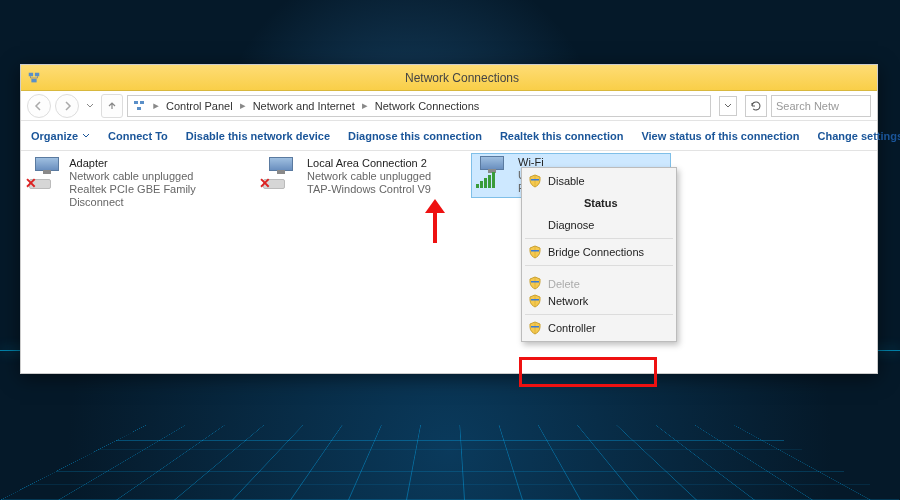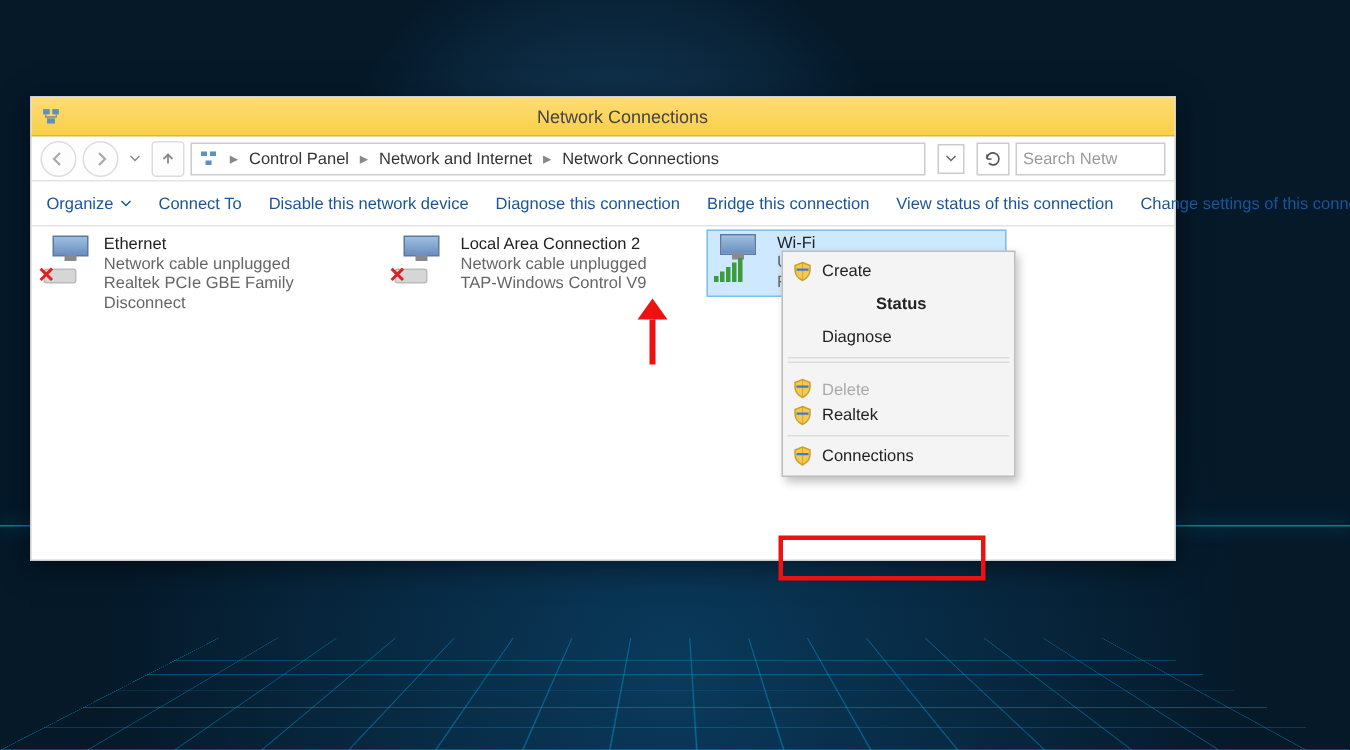--- a/index.html
+++ b/index.html
@@ -15,21 +15,21 @@
       transform-origin: center bottom;
       overflow: hidden;
     }
     .grid-floor::before {
       content:""; position:absolute; inset:0;
       background-image:
         repeating-linear-gradient(to right, rgba(0,180,255,.4) 0 1px, transparent 1px 58px);
     }
     .grid-horizon { position:absolute; left:0; right:0; top:70%; height:1px; background:rgba(0,200,255,.6); box-shadow:0 0 12px rgba(0,200,255,.8);}
     .window {
-      position: absolute; top: 64px; left: 20px; width: 764px; height: 310px;
+      position: absolute; top: 64px; left: 20px; width: 858px; height: 310px;
       background: #fff; border: 1px solid #ccc; box-shadow: 0 4px 18px rgba(0,0,0,.5);
       font-size: 11px; color: #222;
     }
     .titlebar {
       height: 26px; background: linear-gradient(#fedc75,#f9cf48); display:flex; align-items:center;
       font-size: 12px; color:#444; border-bottom:1px solid #d8b83e;
     }
     .titlebar .icon { width:14px; height:14px; margin: 0 6px; }
     .titlebar .title { flex:1; text-align:center; }
     .navbar {
@@ -45,21 +45,21 @@
     }
     .crumb { color:#333; }
     .crumb-sep { color:#888; width:8px; text-align:center;}
     .addr-dd { width:18px; height:20px; border:1px solid #ccc; display:flex;align-items:center;justify-content:center;color:#666;margin-left:4px;}
     .refresh { width:22px; height:22px; border:1px solid #ccc; display:flex; align-items:center; justify-content:center; margin-left:4px; color:#555;}
     .search { width:100px; height:22px; border:1px solid #ccc; margin-left:0; padding:0 4px; display:flex; align-items:center; color:#999; overflow:hidden;}
     .toolbar {
       height: 30px; border-bottom:1px solid #e3e3e3; display:flex; align-items:center; padding: 0 10px; gap: 18px;
       color:#1a5599;
     }
-    .toolbar .item { display:flex; align-items:center; gap:4px; white-space:nowrap; }
+    .toolbar .item { display:flex; align-items:center; gap:4px; white-space:nowrap;font-weight:bold; }
     .content { position:relative; padding: 8px 6px; height: calc(100% - 86px); }
     .adapter { position:absolute; width:210px; display:flex; gap:6px; padding:2px; }
     .adapter.sel { background:#cde8ff; border:1px solid #7fbfe8; }
     .adapter-icon { width:38px; height:32px; position:relative; }
     .monitor { position:absolute; top:0; left:6px; width:24px; height:14px; background:linear-gradient(#9fbfe0,#6a8fbf); border:1px solid #5a7aa0;}
     .monitor::after{content:"";position:absolute;bottom:-4px;left:7px;width:8px;height:4px;background:#8a8a8a;}
     .cable { position:absolute; bottom:0; left:0; width:22px; height:10px; background:#d6d6d6; border-radius:2px; border:1px solid #bbb;}
     .redx { position:absolute; bottom:-2px; left:-4px; color:#d22; font-weight:bold; font-size:14px;}
     .wifi-bars { position:absolute; bottom:0; left:2px; display:flex; align-items:flex-end; gap:1px;}
     .wifi-bars span { width:3px; background:#3a9c3a; }
@@ -163,39 +163,39 @@
     <div class="item">
         <span>Connect To</span>
       </div>
     <div class="item">
         <span>Disable this network device</span>
       </div>
     <div class="item">
         <span>Diagnose this connection</span>
       </div>
     <div class="item">
-        <span>Bridge this connection</span>
+        <span>Realtek this connection</span>
       </div>
     <div class="item">
         <span>View status of this connection</span>
       </div>
     <div class="item">
         <span>Change settings of this connection</span>
       </div>
   </div>
 
   <div class="content">
     <div class="adapter" style="top:4px; left:6px">
       <div class="adapter-icon">
         <div class="monitor"></div>
           <div class="cable"></div>
           <div class="redx">✕</div>
       </div>
       <div class="adapter-text">
-        <div>Ethernet</div>
+        <div>Adapter</div>
         <div>Network cable unplugged</div>
         <div>Realtek PCIe GBE Family Disconnect</div>
       </div>
     </div>
 
     <div class="adapter" style="top:4px; left:240px">
       <div class="adapter-icon">
         <div class="monitor"></div>
           <div class="cable"></div>
           <div class="redx">✕</div>
@@ -232,60 +232,70 @@
 
     <div class="ctxmenu" style="top:16px; left:500px" id="ctx">
         <div class="mi">
           <span class="shield">
             <svg width="14" height="14" viewBox="0 0 14 14">
               <path d="M7 1 12 3v3c0 4-3 6-5 7-2-1-5-3-5-7V3Z" fill="#f6c94e" stroke="#c9a030"></path>
               <path d="M7 1v12" stroke="#c9a030" stroke-width=".5"></path>
               <rect x="3" y="5" width="8" height="1.5" fill="#3a7bd5"></rect>
             </svg>
           </span>
-          <span>Create</span>
+          <span>Disable</span>
         </div>
         <div class="mi bold">
           <span class="shield"></span>
           <span>Status</span>
         </div>
         <div class="mi">
           <span class="shield"></span>
           <span>Diagnose</span>
         </div>
         <div class="sep"></div>
+        <div class="mi">
+          <span class="shield">
+            <svg width="14" height="14" viewBox="0 0 14 14">
+              <path d="M7 1 12 3v3c0 4-3 6-5 7-2-1-5-3-5-7V3Z" fill="#f6c94e" stroke="#c9a030"></path>
+              <path d="M7 1v12" stroke="#c9a030" stroke-width=".5"></path>
+              <rect x="3" y="5" width="8" height="1.5" fill="#3a7bd5"></rect>
+            </svg>
+          </span>
+          <span>Bridge Connections</span>
+        </div>
         <div class="sep"></div>
         <div class="mi disabled">
           <span class="shield">
             <svg width="14" height="14" viewBox="0 0 14 14">
               <path d="M7 1 12 3v3c0 4-3 6-5 7-2-1-5-3-5-7V3Z" fill="#f6c94e" stroke="#c9a030"></path>
               <path d="M7 1v12" stroke="#c9a030" stroke-width=".5"></path>
               <rect x="3" y="5" width="8" height="1.5" fill="#3a7bd5"></rect>
             </svg>
           </span>
           <span>Delete</span>
         </div>
         <div class="mi">
           <span class="shield">
             <svg width="14" height="14" viewBox="0 0 14 14">
               <path d="M7 1 12 3v3c0 4-3 6-5 7-2-1-5-3-5-7V3Z" fill="#f6c94e" stroke="#c9a030"></path>
               <path d="M7 1v12" stroke="#c9a030" stroke-width=".5"></path>
               <rect x="3" y="5" width="8" height="1.5" fill="#3a7bd5"></rect>
             </svg>
           </span>
-          <span>Realtek</span>
+          <span>Network</span>
         </div>
         <div class="sep"></div>
         <div class="mi">
           <span class="shield">
             <svg width="14" height="14" viewBox="0 0 14 14">
               <path d="M7 1 12 3v3c0 4-3 6-5 7-2-1-5-3-5-7V3Z" fill="#f6c94e" stroke="#c9a030"></path>
               <path d="M7 1v12" stroke="#c9a030" stroke-width=".5"></path>
               <rect x="3" y="5" width="8" height="1.5" fill="#3a7bd5"></rect>
             </svg>
           </span>
-          <span>Connections</span>
+          <span>Controller</span>
         </div>
       </div>
 
     <div class="red-box" style="top:206px; left:498px"></div>
   </div>
 </div>
 
 </body></html>

